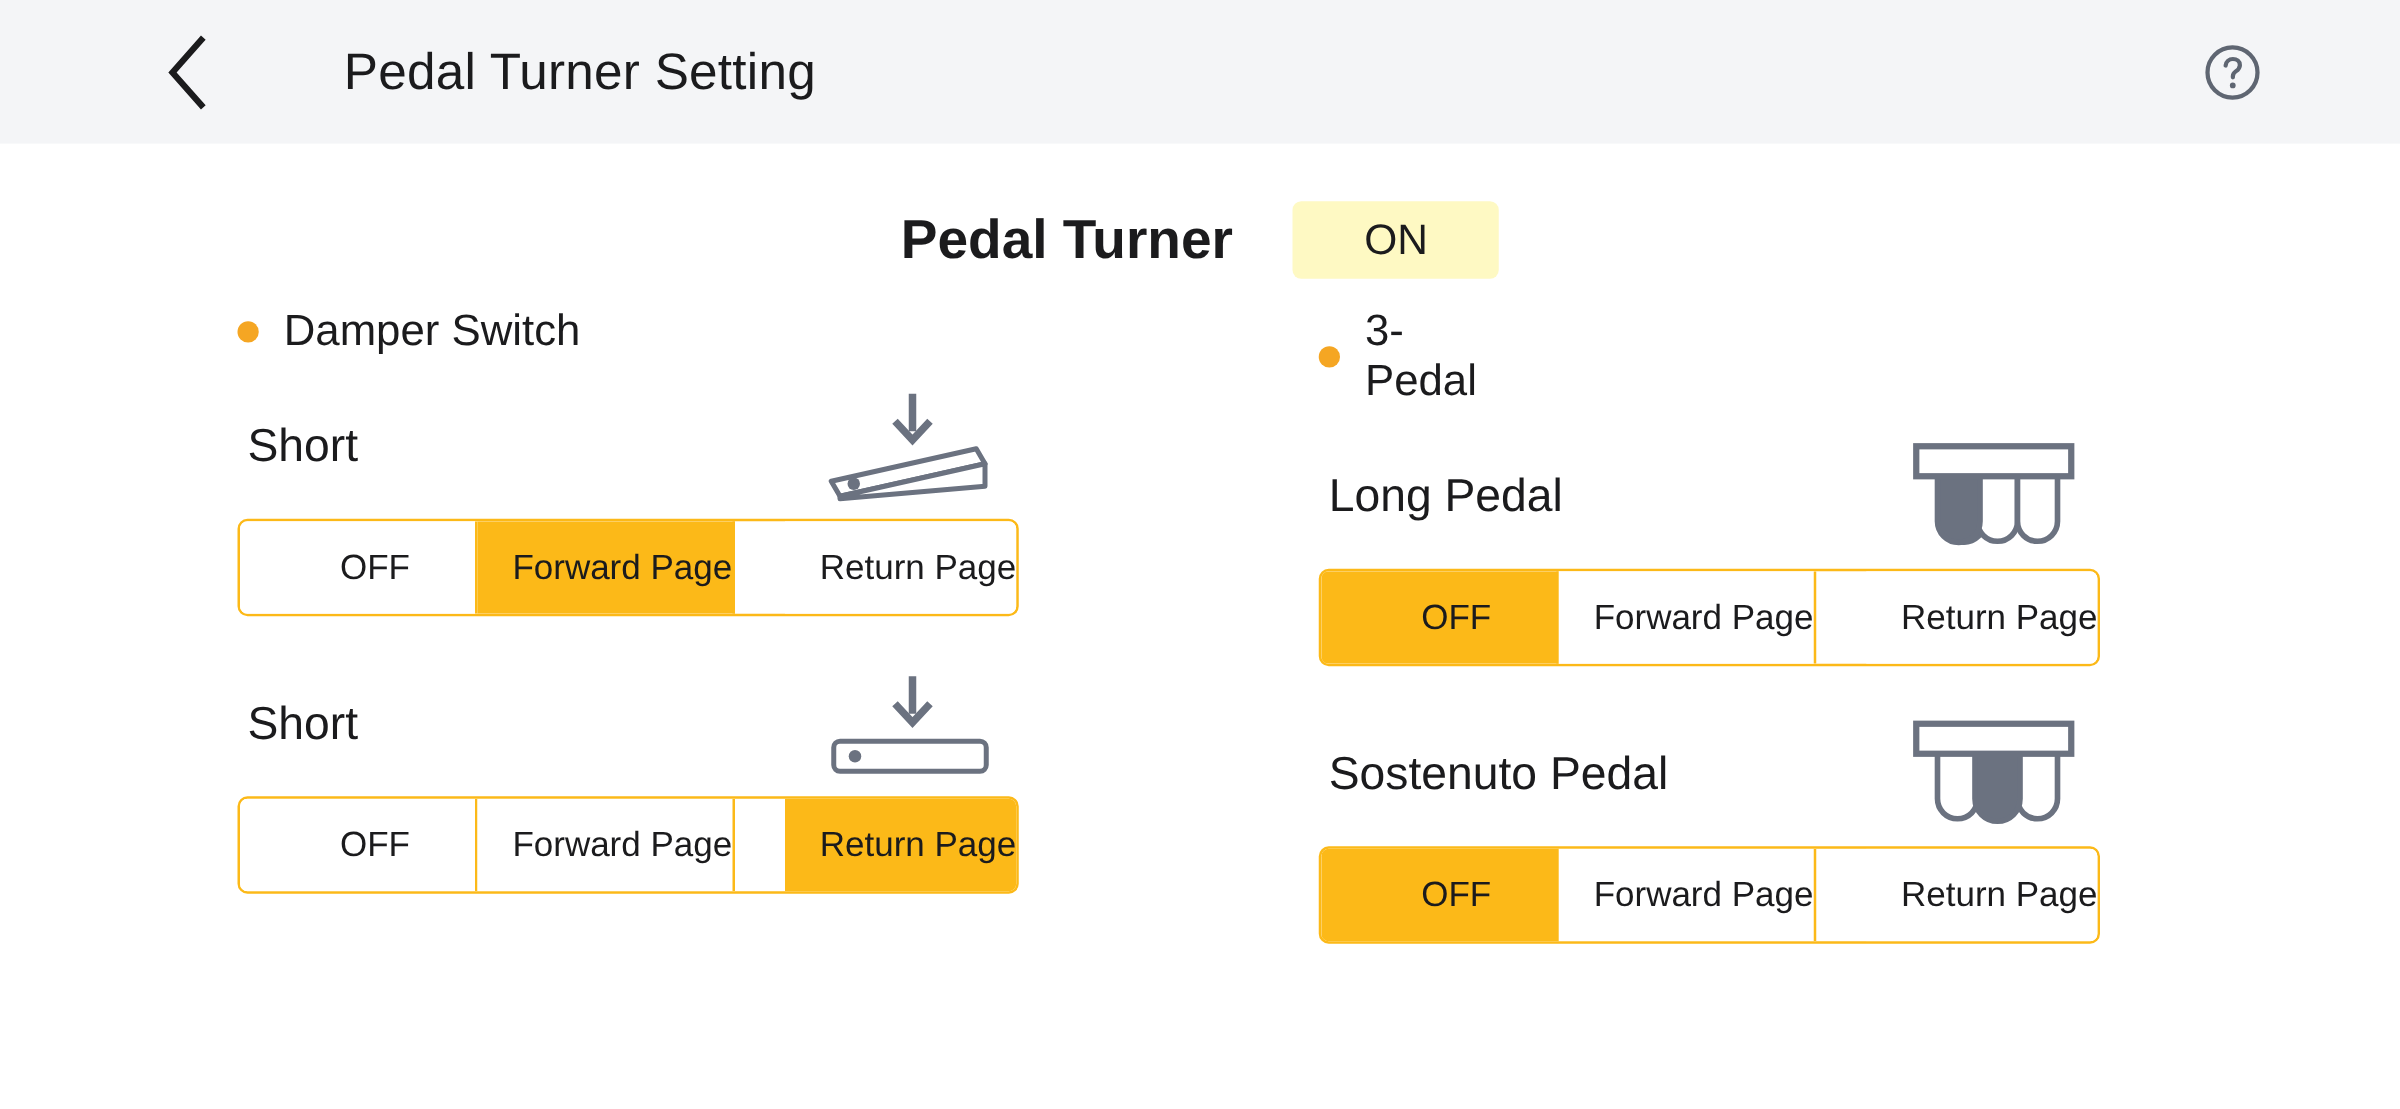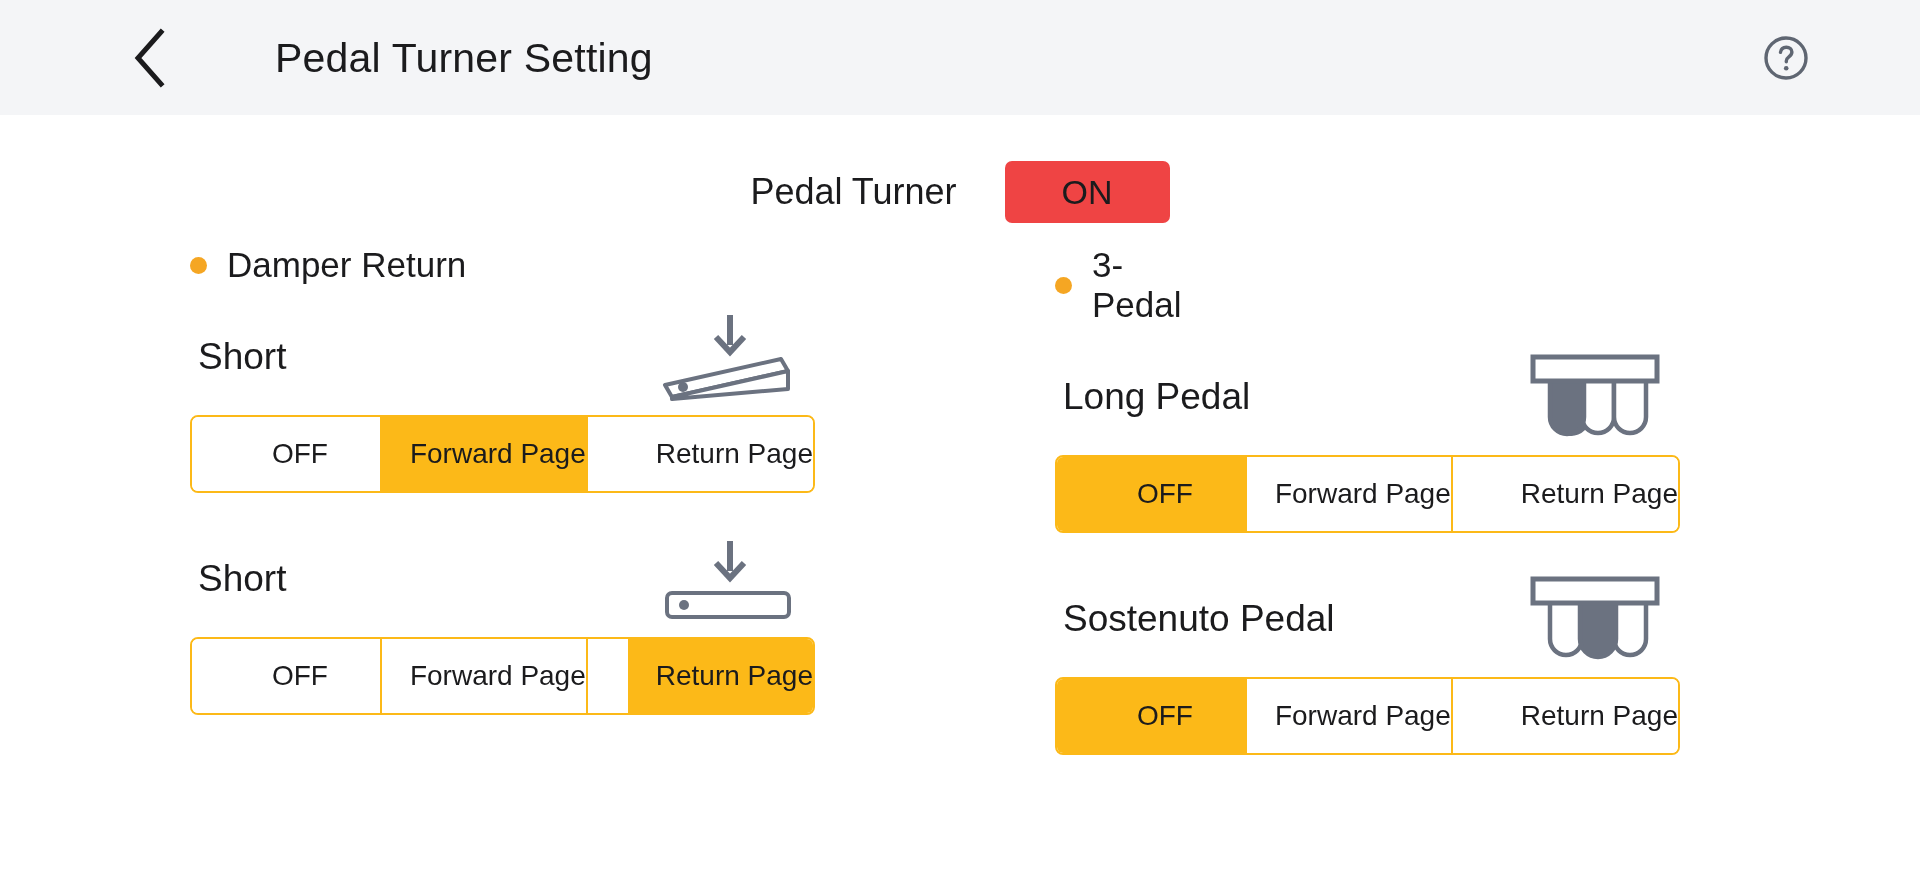--- a/index.html
+++ b/index.html
@@ -67,28 +67,28 @@
     position: absolute;
     left: 0;
     top: 46px;
     width: 1920px;
     display: flex;
     align-items: center;
     justify-content: center;
     gap: 48px;
   }
   .master-label {
-    font-size: 36px;
-    color: #1b1b1d;
-    font-weight: 400;
+    font-size: 44px;
+    color: #1b1b1d;
+    font-weight: 700;
   }
   .master-toggle {
     min-width: 165px;
     height: 62px;
-    background: #ef4444;
+    background: #fef9c3;
     border-radius: 7px;
     display: flex;
     align-items: center;
     justify-content: center;
     font-size: 34px;
     color: #1b1b1d;
     cursor: pointer;
     padding: 0 26px;
   }
 
@@ -202,21 +202,21 @@
     <div class="master-label">Pedal Turner</div>
     <div class="master-toggle">ON</div>
   </div>
 
   <div class="columns">
 
     <div class="column left">
 
       <div class="section-head">
         <span class="bullet"></span>
-        <span class="section-title">Damper Return</span>
+        <span class="section-title">Damper Switch</span>
       </div>
 
       <div class="pedal-block">
         <div class="pedal-row">
           <div class="pedal-name">Short</div>
           <div class="pedal-icon">
             <svg width="150" height="92" viewBox="0 0 150 92">
 
               <line x1="75" y1="4" x2="75" y2="34" stroke="#6b7280" stroke-width="6" stroke-linecap="butt"></line>
               <polyline points="61,26 75,41 89,26" fill="none" stroke="#6b7280" stroke-width="6" stroke-linecap="butt" stroke-linejoin="miter"></polyline>

